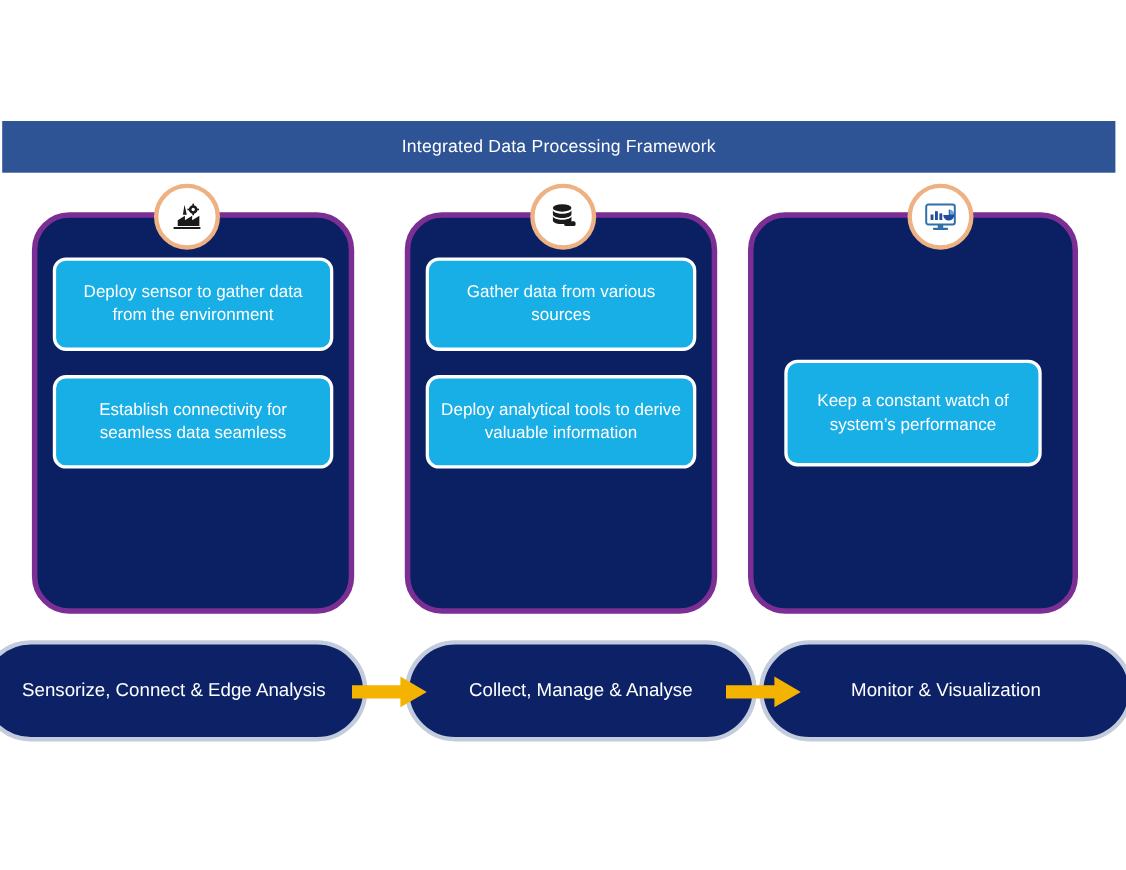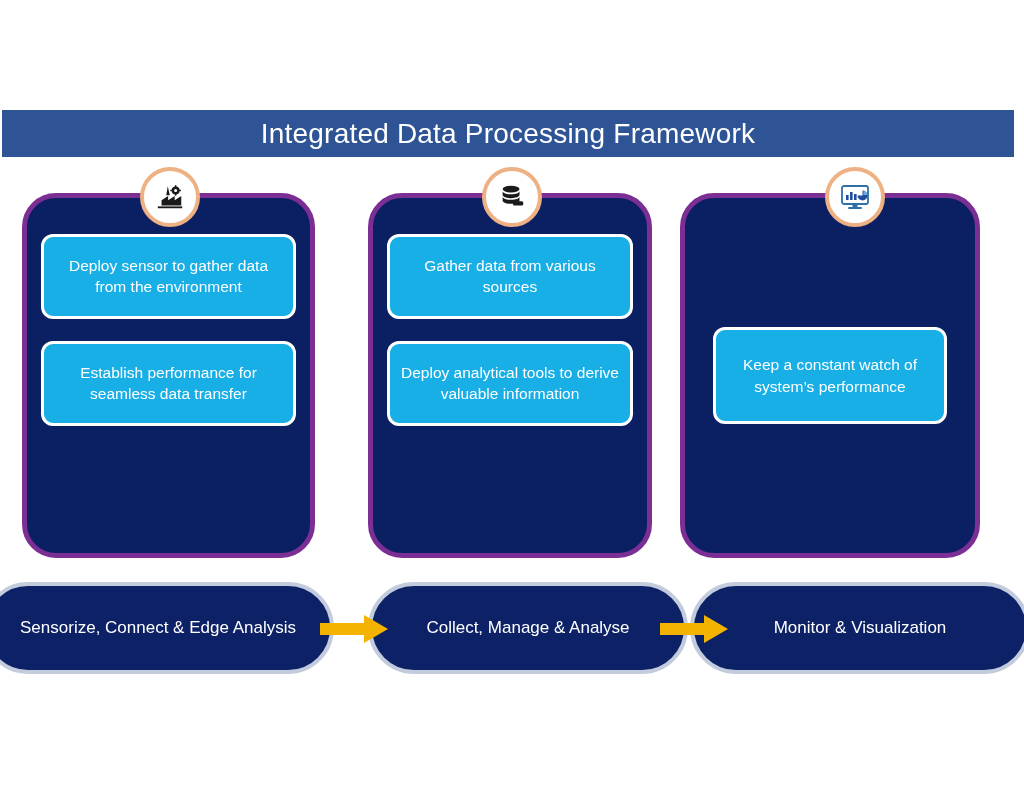--- a/index.html
+++ b/index.html
@@ -24,41 +24,41 @@
     width: 1012px;
     height: 47px;
     background: #2E5496;
     box-sizing: border-box;
     display: flex;
     align-items: center;
     justify-content: center;
   }
   #title-banner .title-text {
     color: #ffffff;
-    font-size: 28px;
+    font-size: 16px;
     font-weight: 400;
     letter-spacing: 0.2px;
     white-space: nowrap;
   }
 
   
   .stage-panel {
     position: absolute;
     top: 193px;
     height: 365px;
     background: #0B1F63;
     border: 5px solid #7B2E94;
     border-radius: 34px;
     box-sizing: border-box;
     display: flex;
     flex-direction: column;
     justify-content: flex-start;
     align-items: center;
   }
-  #stage-panel-1 { left: 22px;  width: 293px; }
+  #stage-panel-1 { left: 29px;  width: 293px; }
   #stage-panel-2 { left: 368px; width: 284px; }
   #stage-panel-3 { left: 680px; width: 300px; justify-content: center; }
 
   .panel-items {
     width: 100%;
     box-sizing: border-box;
     padding: 36px 14px 0 14px;
     display: flex;
     flex-direction: column;
     gap: 22px;
@@ -139,21 +139,21 @@
 </head>
 <body>
 
 <div id="title-banner">
   <span class="title-text">Integrated Data Processing Framework</span>
 </div>
 
 <div id="stage-panel-1" class="stage-panel">
   <div class="panel-items">
     <div class="step-box">Deploy sensor to gather data from the environment</div>
-    <div class="step-box">Establish performance for seamless data transfer</div>
+    <div class="step-box">Establish connectivity for seamless data seamless</div>
   </div>
 </div>
 
 <div id="stage-panel-2" class="stage-panel">
   <div class="panel-items">
     <div class="step-box">Gather data from various sources</div>
     <div class="step-box">Deploy analytical tools to derive valuable information</div>
   </div>
 </div>
 

